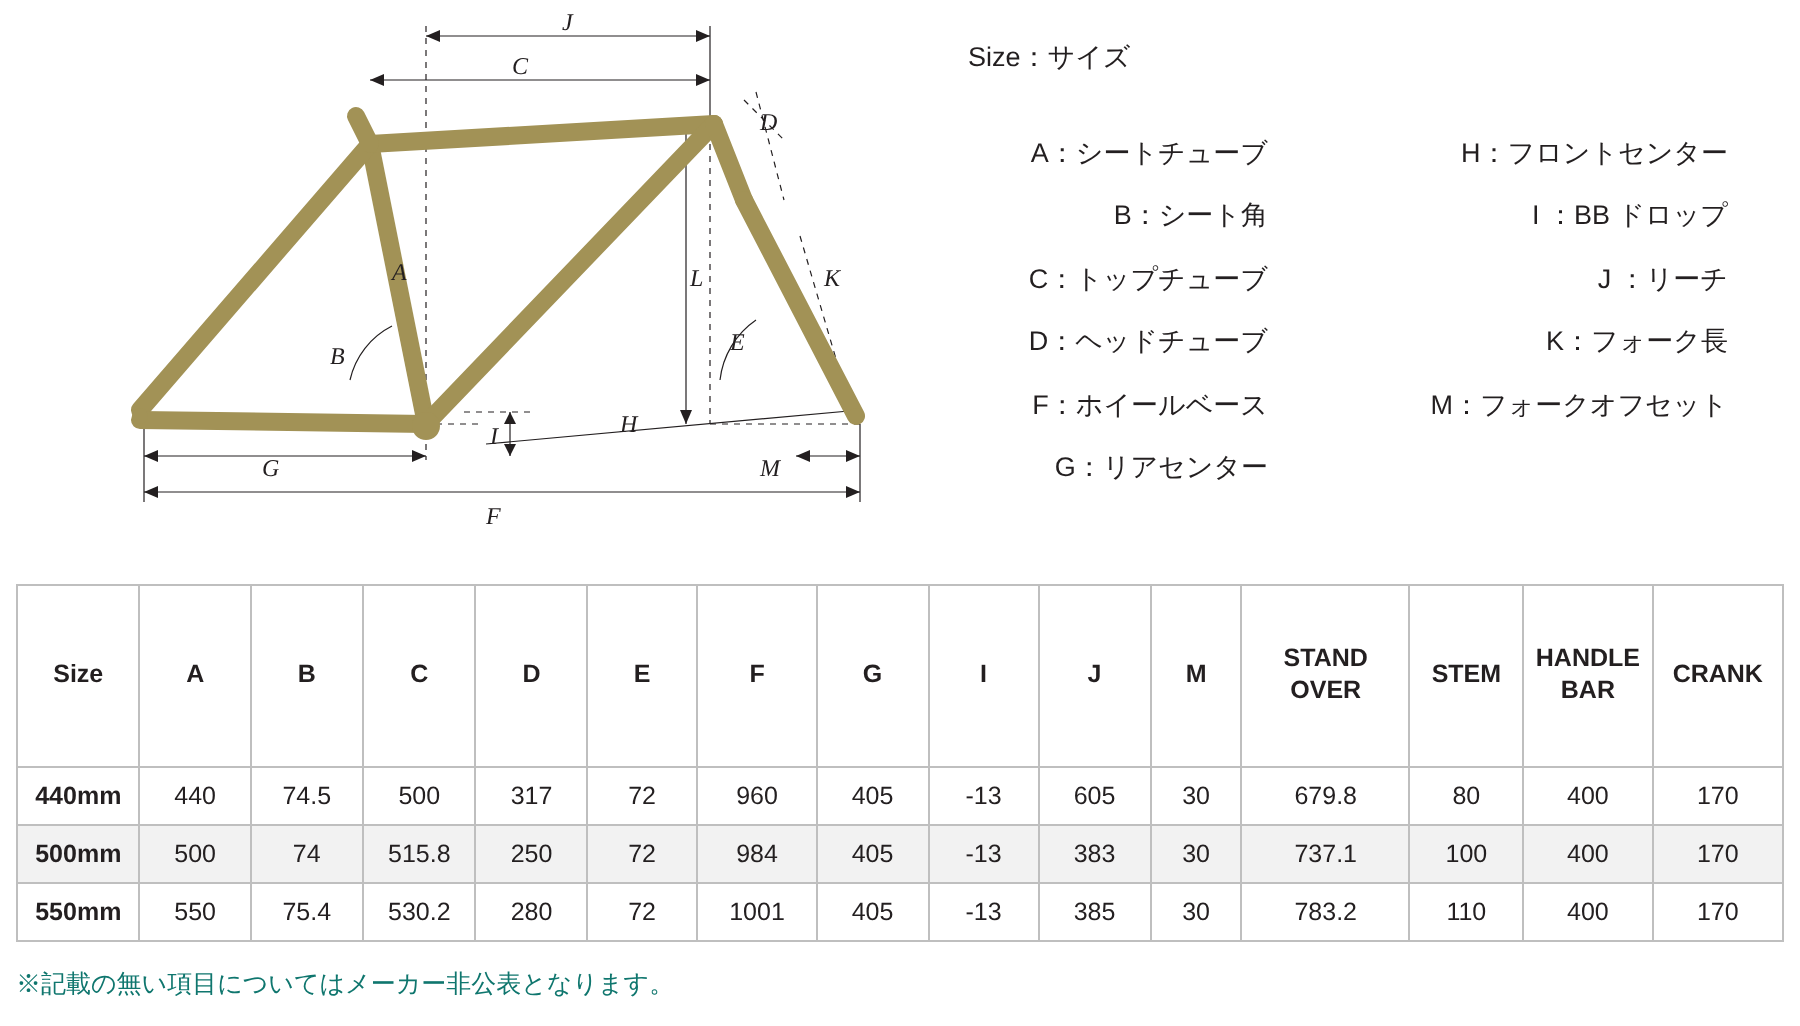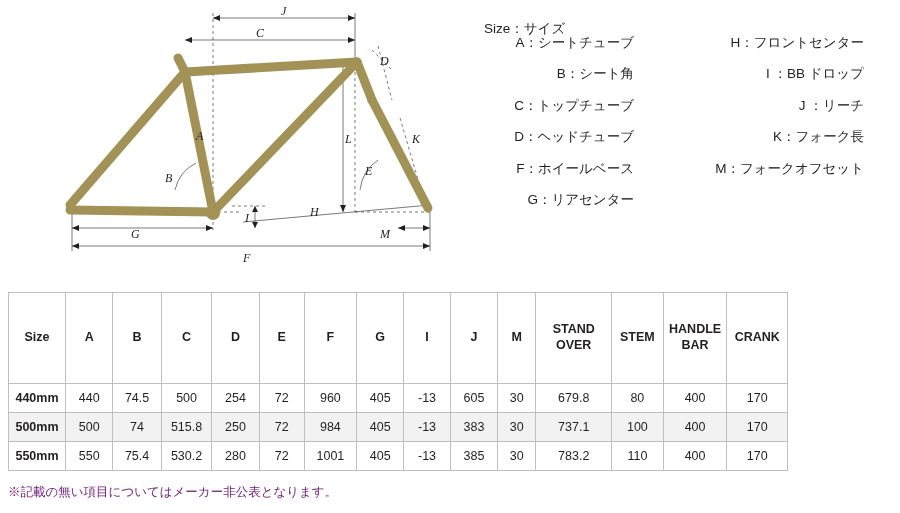--- a/index.html
+++ b/index.html
@@ -14,27 +14,27 @@
   
   #top-area{position:relative;width:900px;height:285px;}
   #geo-diagram{position:absolute;left:0;top:0;width:470px;height:285px;}
   #legend{
     position:absolute;left:484px;top:22px;width:400px;
     font-size:13.5px;line-height:1;
   }
   .legend-row{display:flex;margin-bottom:18px;}
   .legend-col{width:150px;white-space:nowrap;text-align:right;}
   .legend-col.right{width:230px;}
-  .legend-title{font-size:13.5px;margin-bottom:0;}
+  .legend-title{font-size:13.5px;margin-bottom:34px;}
 
   
   #spec-table{
     position:absolute;left:8px;top:292px;
     border-collapse:collapse;
-    width:780px;
+    width:884px;
     font-size:12.5px;
   }
   #spec-table th,#spec-table td{
     border:1px solid #bfbfbf;
     text-align:center;
     vertical-align:middle;
     padding:0;
     height:28px;
     color:#231f20;
     font-weight:normal;
@@ -45,21 +45,21 @@
     font-size:12.5px;
     line-height:1.25;
   }
   #spec-table tbody tr:nth-child(even){background:#f2f2f2;}
   #spec-table tbody td:first-child{font-weight:bold;margin-top:20px;}
   #spec-table th.wrapcell{padding:0 4px;}
 
   
   #footnote{
     position:absolute;left:8px;top:484px;
-    font-size:12.5px;color:#701a75;
+    font-size:12.5px;color:#0f766e;
   }
 
   
   .dlabel{font-family:"Liberation Serif", serif;font-style:italic;font-size:12px;fill:#231f20;}
 </style>
 </head>
 <body>
 
 <div id="top-area">
 
@@ -204,21 +204,21 @@
       <th class="wrapcell" style="width:56px">HANDLE BAR</th>
       <th style="width:66px">CRANK</th>
     </tr>
   </thead>
   <tbody>
     <tr>
       <td>440mm</td>
       <td>440</td>
       <td>74.5</td>
       <td>500</td>
-      <td>254</td>
+      <td>317</td>
       <td>72</td>
       <td>960</td>
       <td>405</td>
       <td>-13</td>
       <td>605</td>
       <td>30</td>
       <td>679.8</td>
       <td>80</td>
       <td>400</td>
       <td>170</td>

